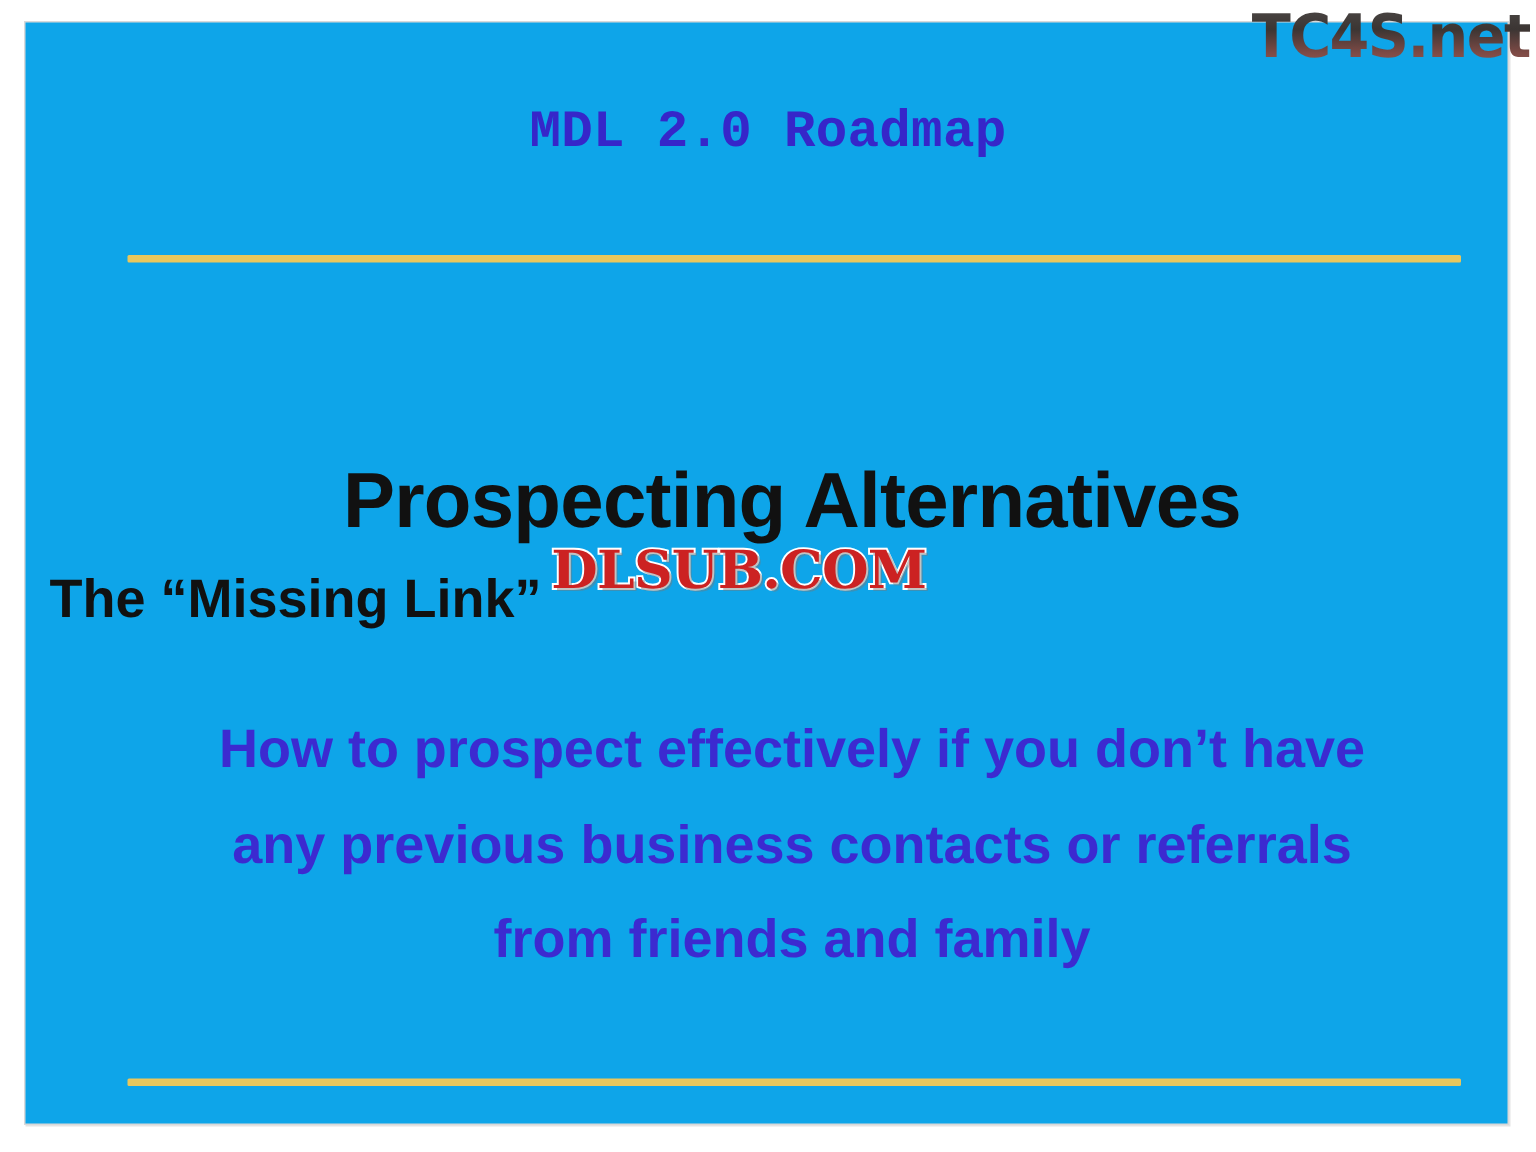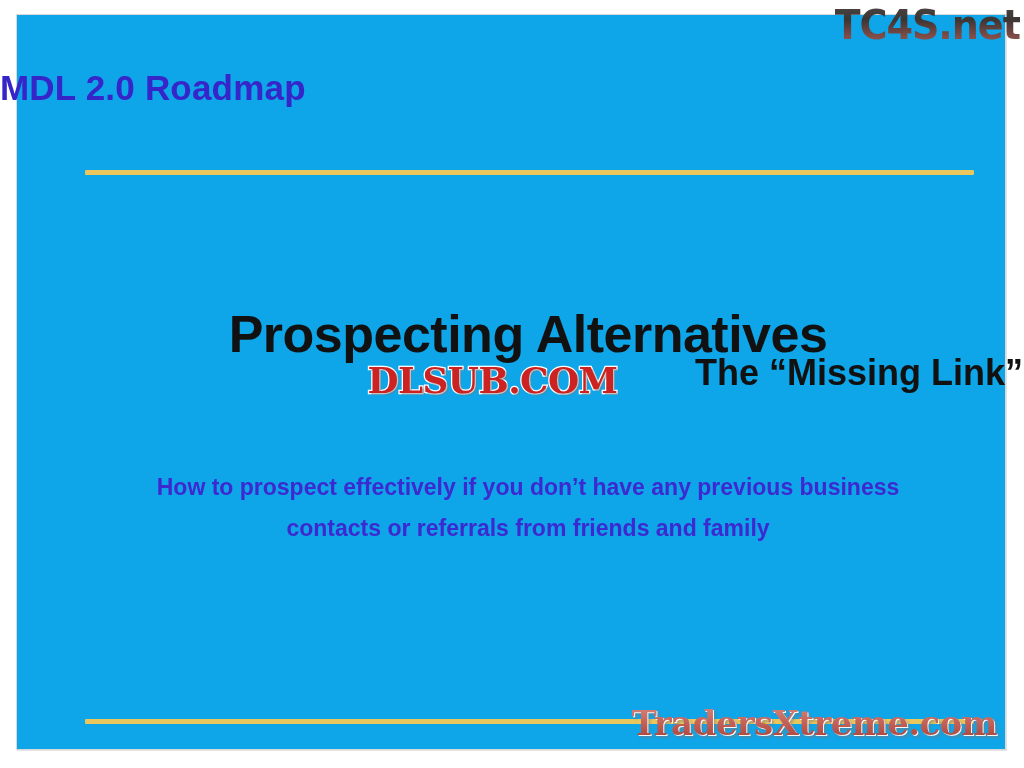--- a/index.html
+++ b/index.html
@@ -27,21 +27,22 @@
     box-sizing: border-box;
     box-shadow: 1px 1px 0 0 #e3e3e3;
   }
 
   
   #slide-title {
     position: absolute;
     left: 0;
     top: 68px;
     width: 1024px;
-    font-family: Liberation Sans, sans-serif;
+    text-align: center;
+    font-family: Liberation Mono, monospace;
     font-size: 35px;
     font-weight: bold;
     color: #3626c9;
     letter-spacing: 0.2px;
     white-space: nowrap;
   }
 
   
   .divider {
     position: absolute;
@@ -74,39 +75,39 @@
     font-weight: bold;
     color: #111111;
     line-height: 1.0;
     letter-spacing: -0.5px;
     white-space: nowrap;
   }
 
   #subheadline {
     position: absolute;
     left: 0;
-    top: 160px;
+    top: 186px;
     width: 990px;
-    text-align: right;
+    text-align: left;
     font-family: "Liberation Sans", sans-serif;
     font-size: 36px;
     font-weight: bold;
     color: #111111;
     line-height: 1.0;
     white-space: nowrap;
   }
 
   #description {
     position: absolute;
     left: 85px;
     top: 272px;
     width: 820px;
     text-align: center;
     font-family: "Liberation Sans", sans-serif;
-    font-size: 23px;
+    font-size: 36px;
     font-weight: bold;
     color: #3c2ad0;
     line-height: 1.77;
   }
 
   
   #watermark-top-right {
     position: absolute;
     right: 4px;
     top: 2px;
@@ -178,21 +179,20 @@
     <div id="headline">Prospecting Alternatives</div>
 
     <div id="subheadline">The “Missing Link”</div>
 
     <div id="description">How to prospect effectively if you don’t have any previous business contacts or referrals from friends and family</div>
 
   </div>
 
   <div class="divider" id="divider-bottom"></div>
 
-  <div id="watermark-bottom-right">TradersXtreme.com</div>
 
 </div>
 
 <div id="slide-title">MDL 2.0 Roadmap</div>
 
 <div id="watermark-center">DLSUB.COM</div>
 
 <div id="watermark-top-right">TC4S.net</div>
 
 </body></html>

